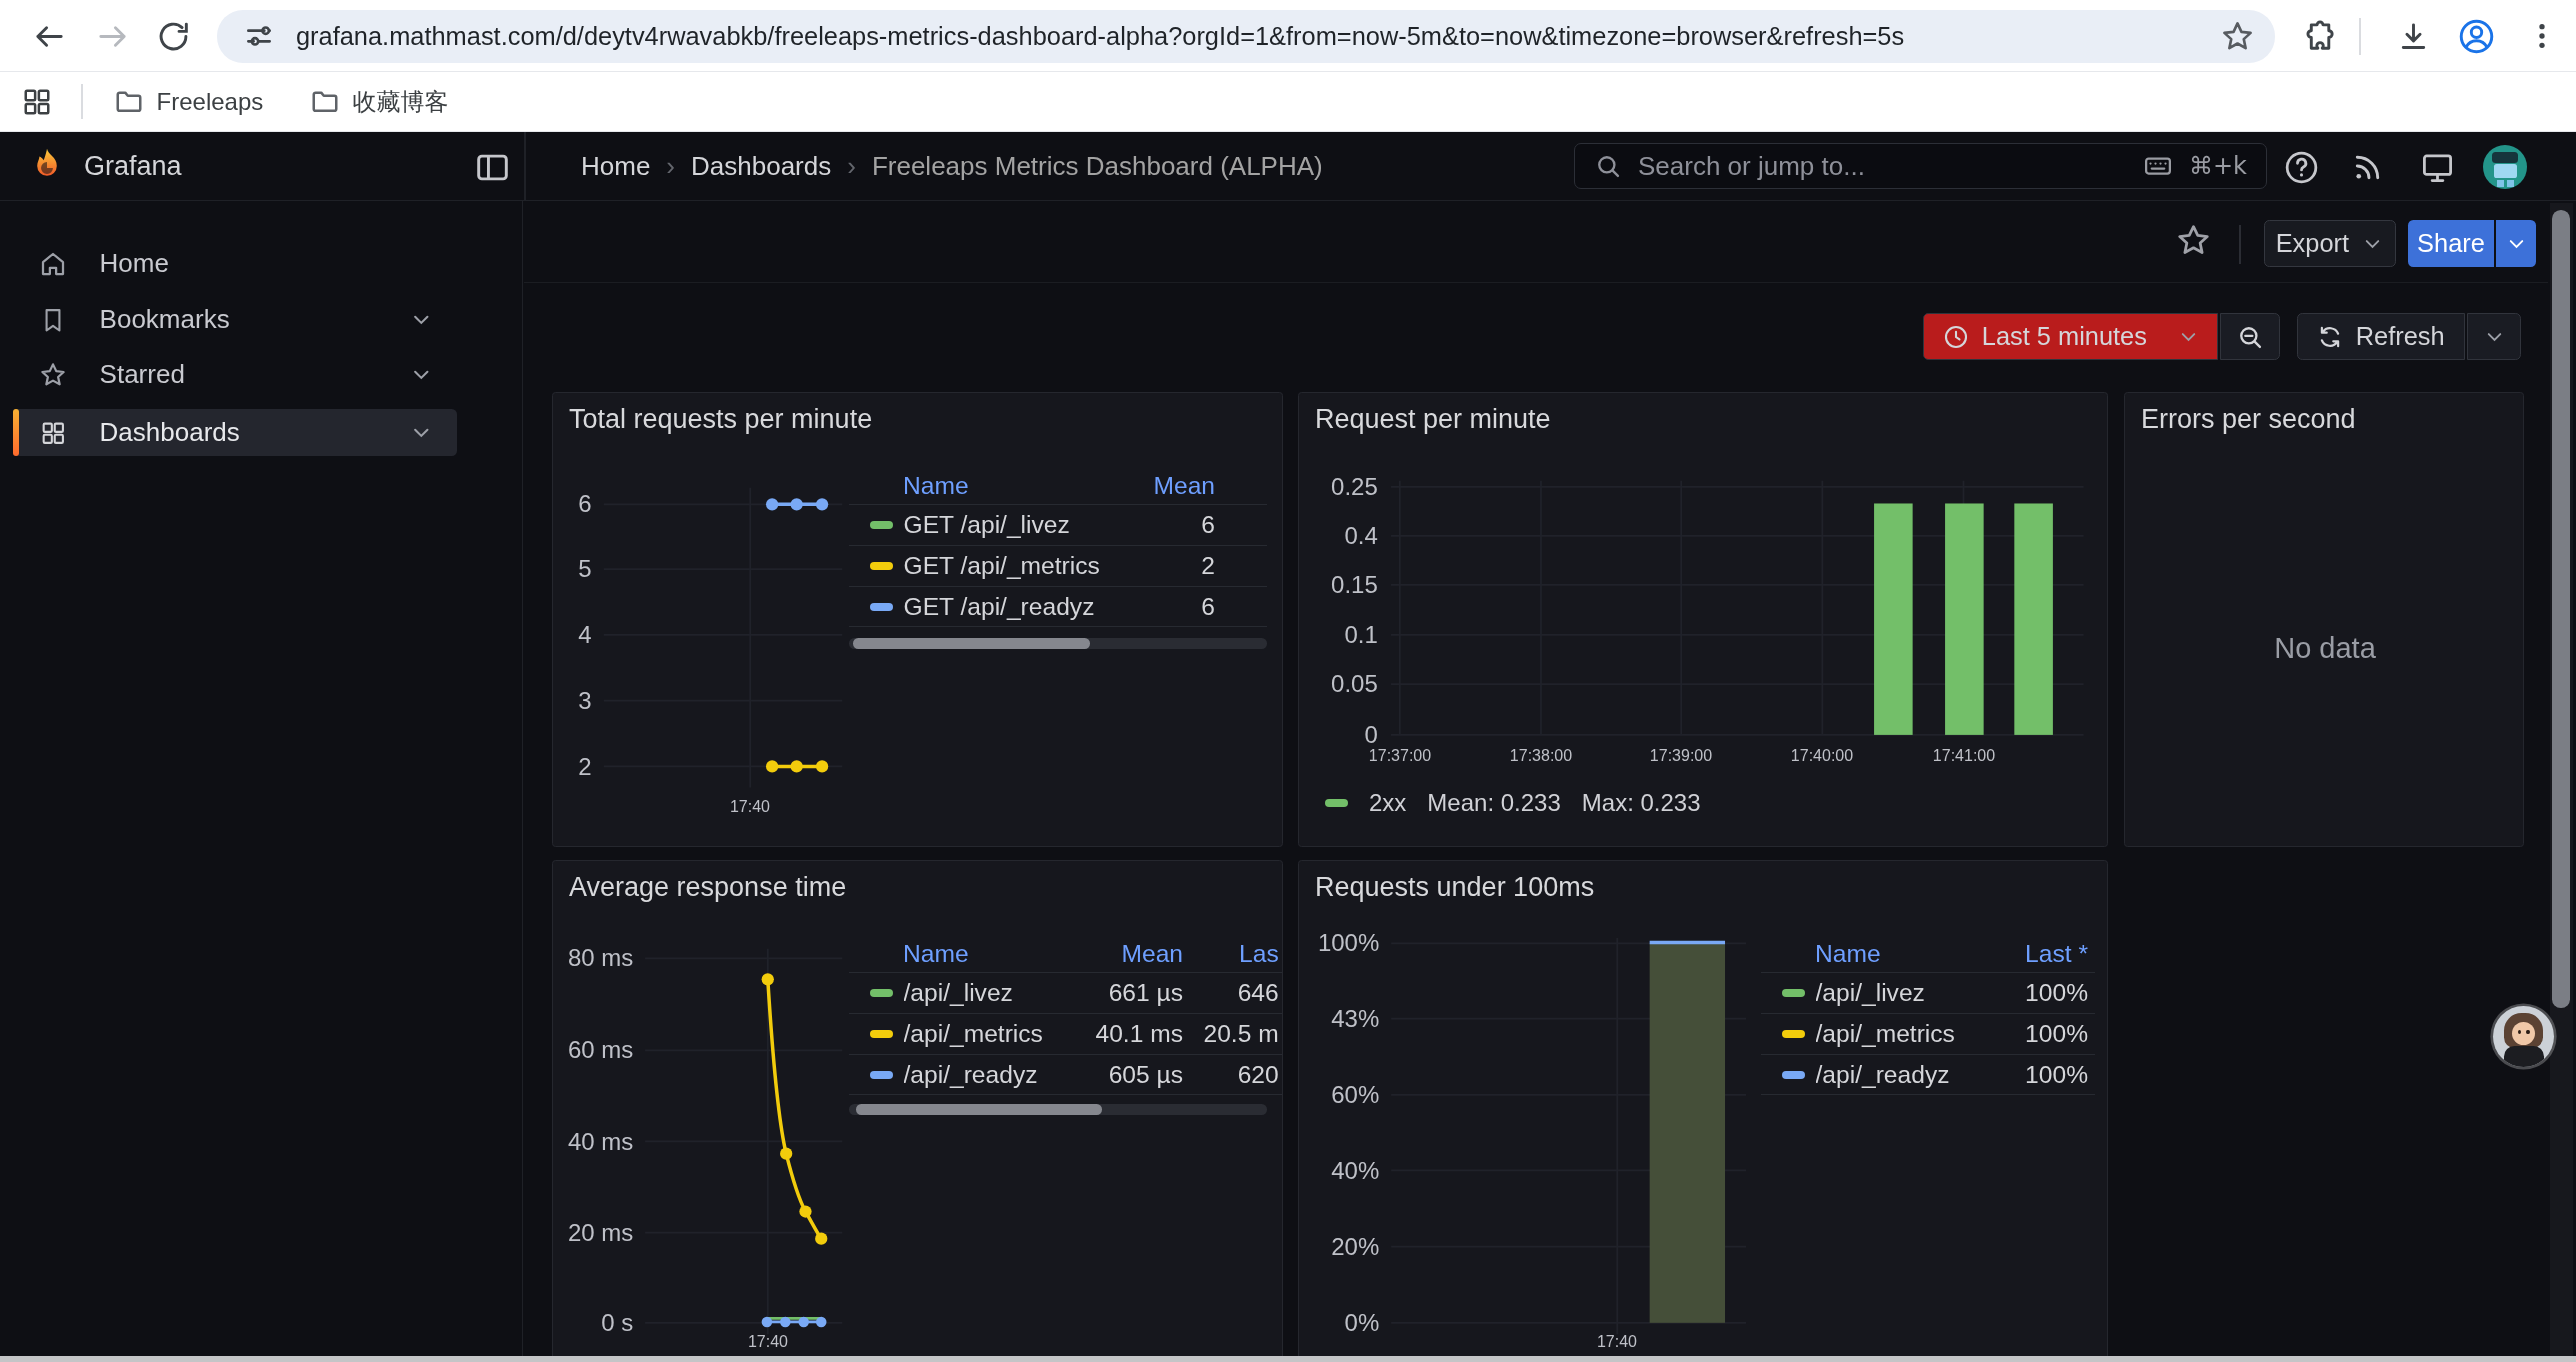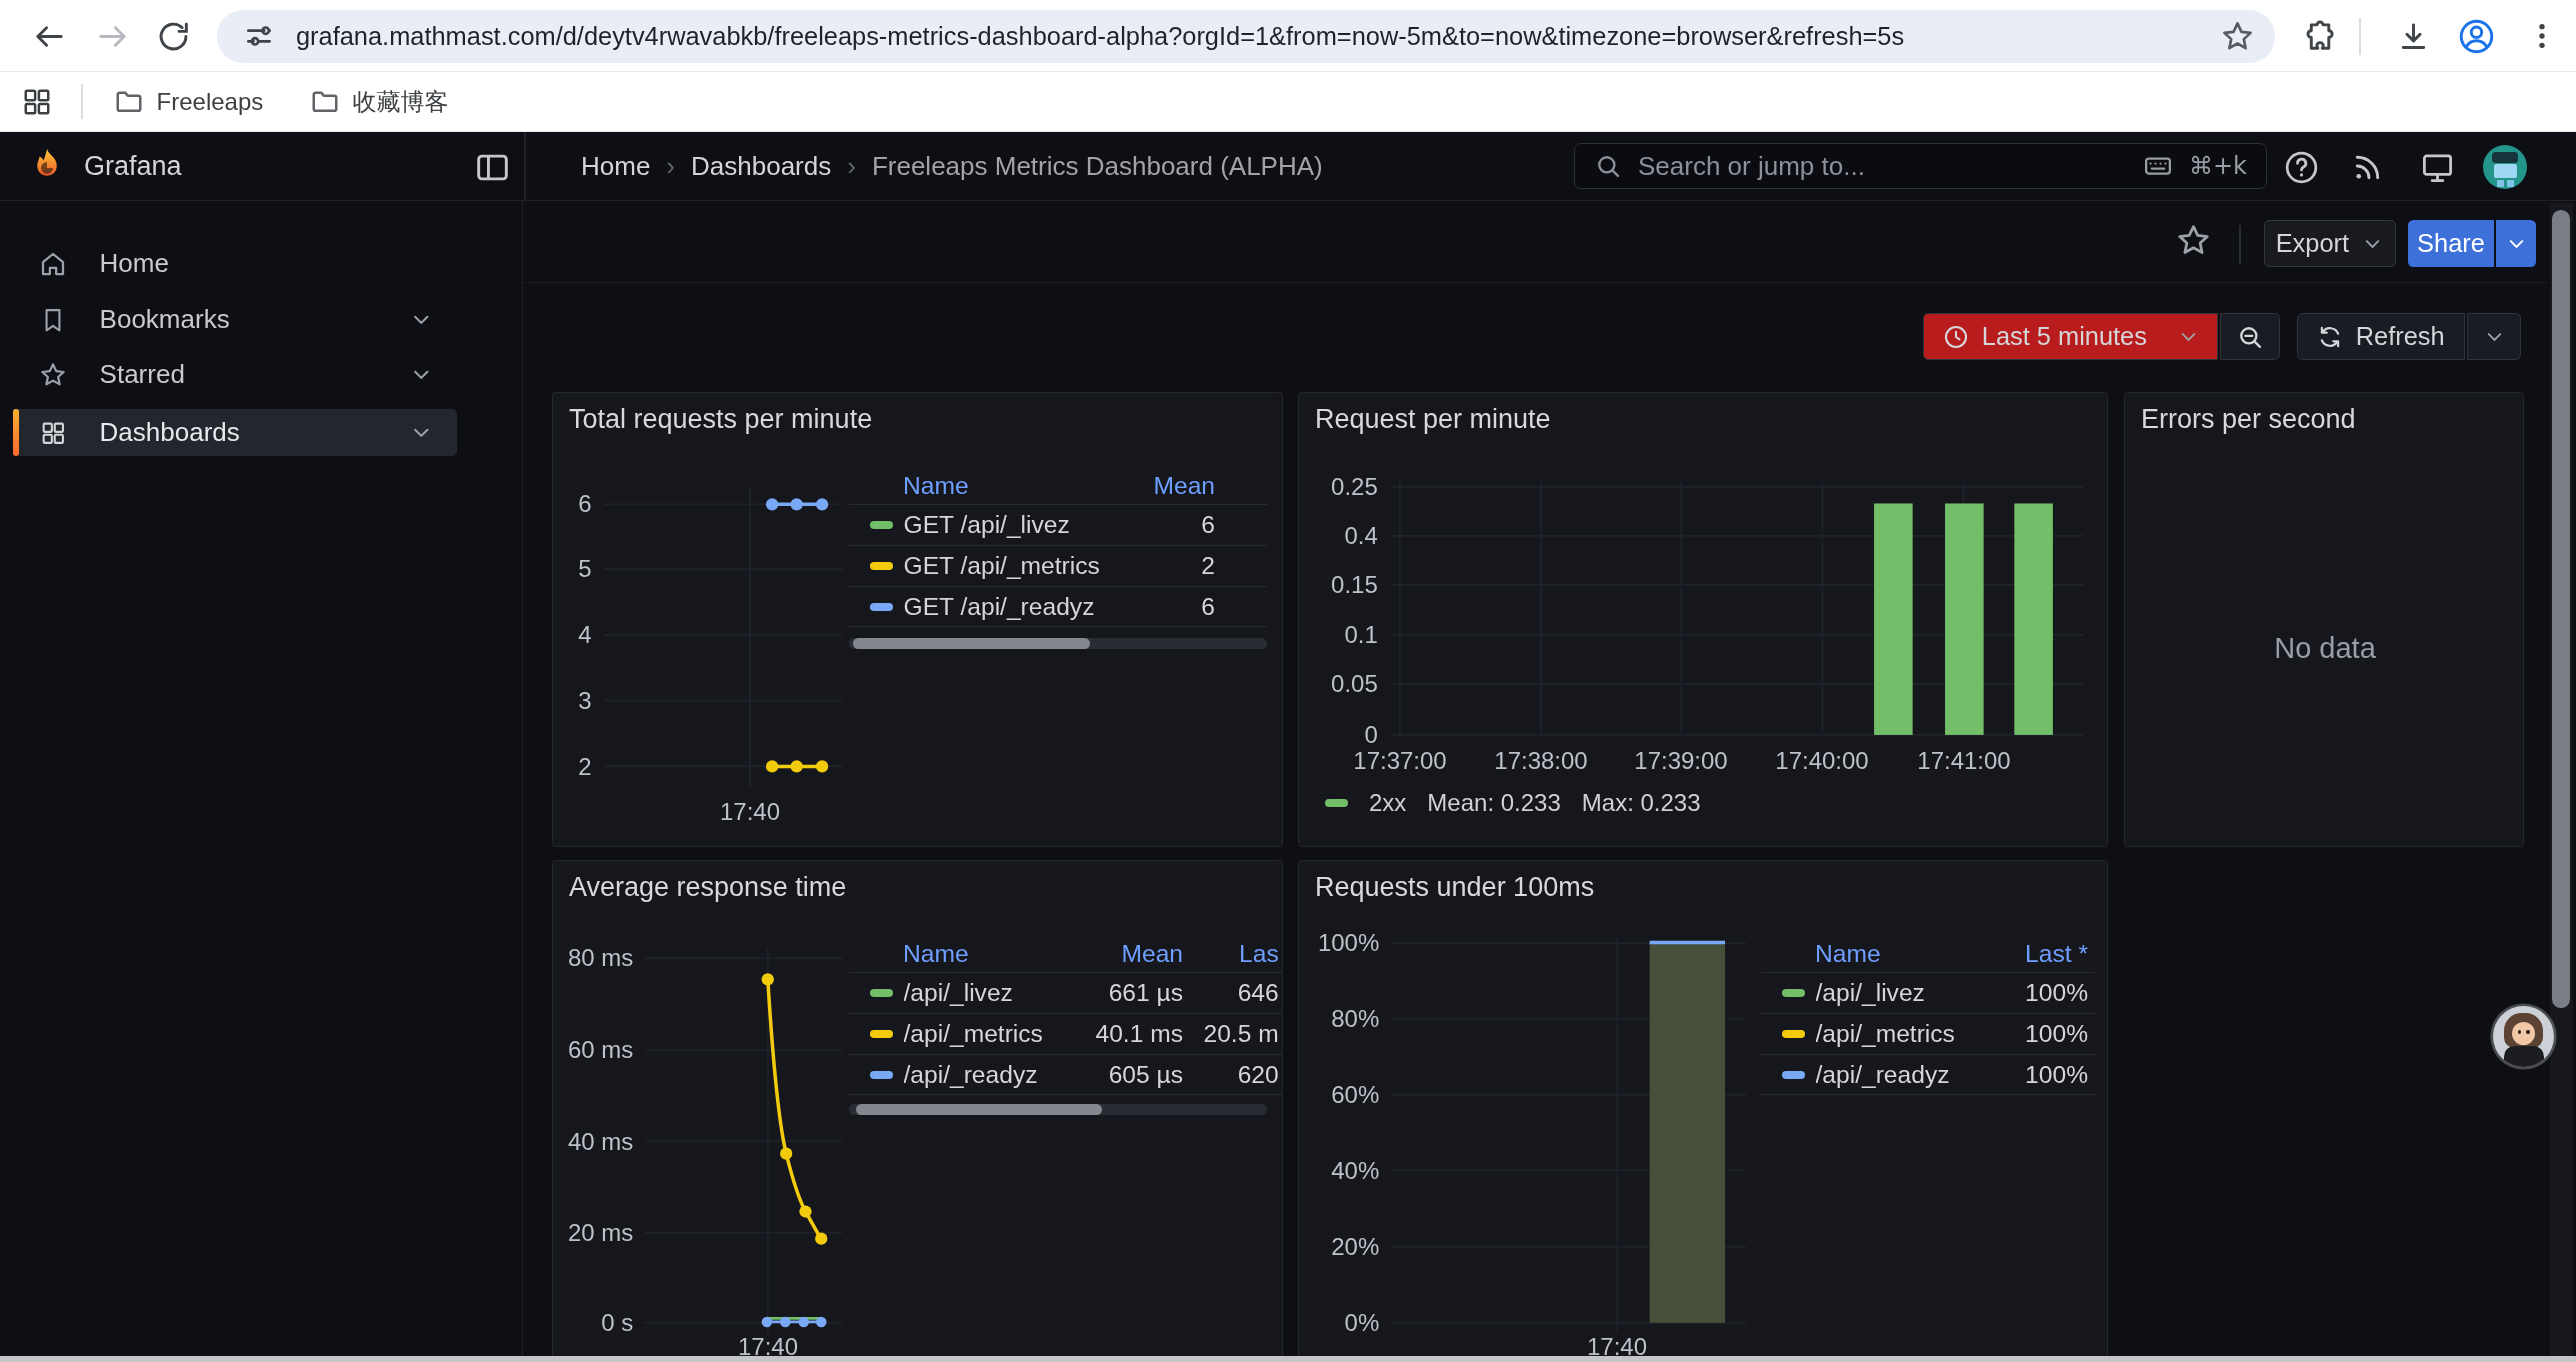--- a/index.html
+++ b/index.html
@@ -34,21 +34,21 @@
   .sitem.sel{background:#24262e;}
   .selbar{position:absolute;left:0;top:0;width:6.1px;height:47px;border-radius:3.5px;background:linear-gradient(180deg,#f8b133,#ff6a2d);}
   
   .btn{position:absolute;height:47px;display:flex;align-items:center;justify-content:center;gap:12.3px;font-size:25.4px;color:#d5d6da;background:#181a20;border:1.8px solid #34373f;border-radius:5.3px;}
   .btn.blue{background:#3d71d9;border:none;color:#ffffff;font-weight:500;}
   .chevg{color:#9da0a8;}
   
   .panel{position:absolute;background:#16171d;border:1.8px solid #25272e;border-radius:3.5px;overflow:hidden;}
   .ptitle{position:absolute;left:16px;top:10.5px;font-size:27px;font-weight:500;color:#d8d9dc;}
   .ytick{position:absolute;text-align:right;font-size:24px;color:#bfc1c8;transform:translateY(-50%);}
-  .xtick{position:absolute;width:158px;text-align:center;font-size:24px;color:#bfc1c8;transform:translateX(-50%);}
+  .xtick{position:absolute;width:158px;text-align:center;font-size:16px;color:#bfc1c8;transform:translateX(-50%);}
   .nodata{position:absolute;transform:translate(-50%,-50%);font-size:29px;color:#9a9da5;}
   
   .ltable{position:absolute;font-size:24.6px;color:#d5d6da;}
   .lrow{display:flex;align-items:center;height:41px;border-top:1.8px solid #272a31;}
   .lhdr{display:flex;align-items:center;height:36px;color:#6e9fff;}
   .dash{width:23px;height:8px;border-radius:4.4px;margin-right:10.5px;flex:none;}
   .cname{flex:1;white-space:nowrap;overflow:hidden;}
   .cval{text-align:right;white-space:nowrap;}
   .tscroll{position:absolute;height:10.5px;border-radius:5.3px;background:#2a2c33;}
   .tthumb{position:absolute;top:0;height:10.5px;border-radius:5.3px;background:#85878e;}
@@ -505,21 +505,21 @@
           <line x1="105" y1="267" x2="510" y2="267"></line>
             <line x1="105" y1="353" x2="510" y2="353"></line>
           <line x1="105" y1="440" x2="510" y2="440"></line>
             <line x1="105" y1="527" x2="510" y2="527"></line>
           <line x1="363" y1="88" x2="363" y2="540"></line>
         </g>
         <rect x="400" y="94" width="86" height="433" fill="#454f39"></rect>
         <rect x="400" y="91" width="86" height="4" fill="#79a9f5"></rect>
       </svg>
       <span class="ytick" style="left:5.3px;top:82px;width:75px">100%</span>
-      <span class="ytick" style="left:5.3px;top:158px;width:75px">80%</span>
+      <span class="ytick" style="left:5.3px;top:158px;width:75px">43%</span>
       <span class="ytick" style="left:5.3px;top:234px;width:75px">60%</span>
       <span class="ytick" style="left:5.3px;top:310px;width:75px">40%</span>
       <span class="ytick" style="left:5.3px;top:386px;width:75px">20%</span>
       <span class="ytick" style="left:5.3px;top:462px;width:75px">0%</span>
       <span class="xtick" style="left:318px;top:472px">17:40</span>
 
       <div class="ltable" style="left:462px;top:75px;width:334px">
         <div class="lhdr" style="padding-right:7px">
           <span style="margin-left:54px;flex:1">Name</span>
           <span class="cval" style="color:#6e9fff">Last *</span>

